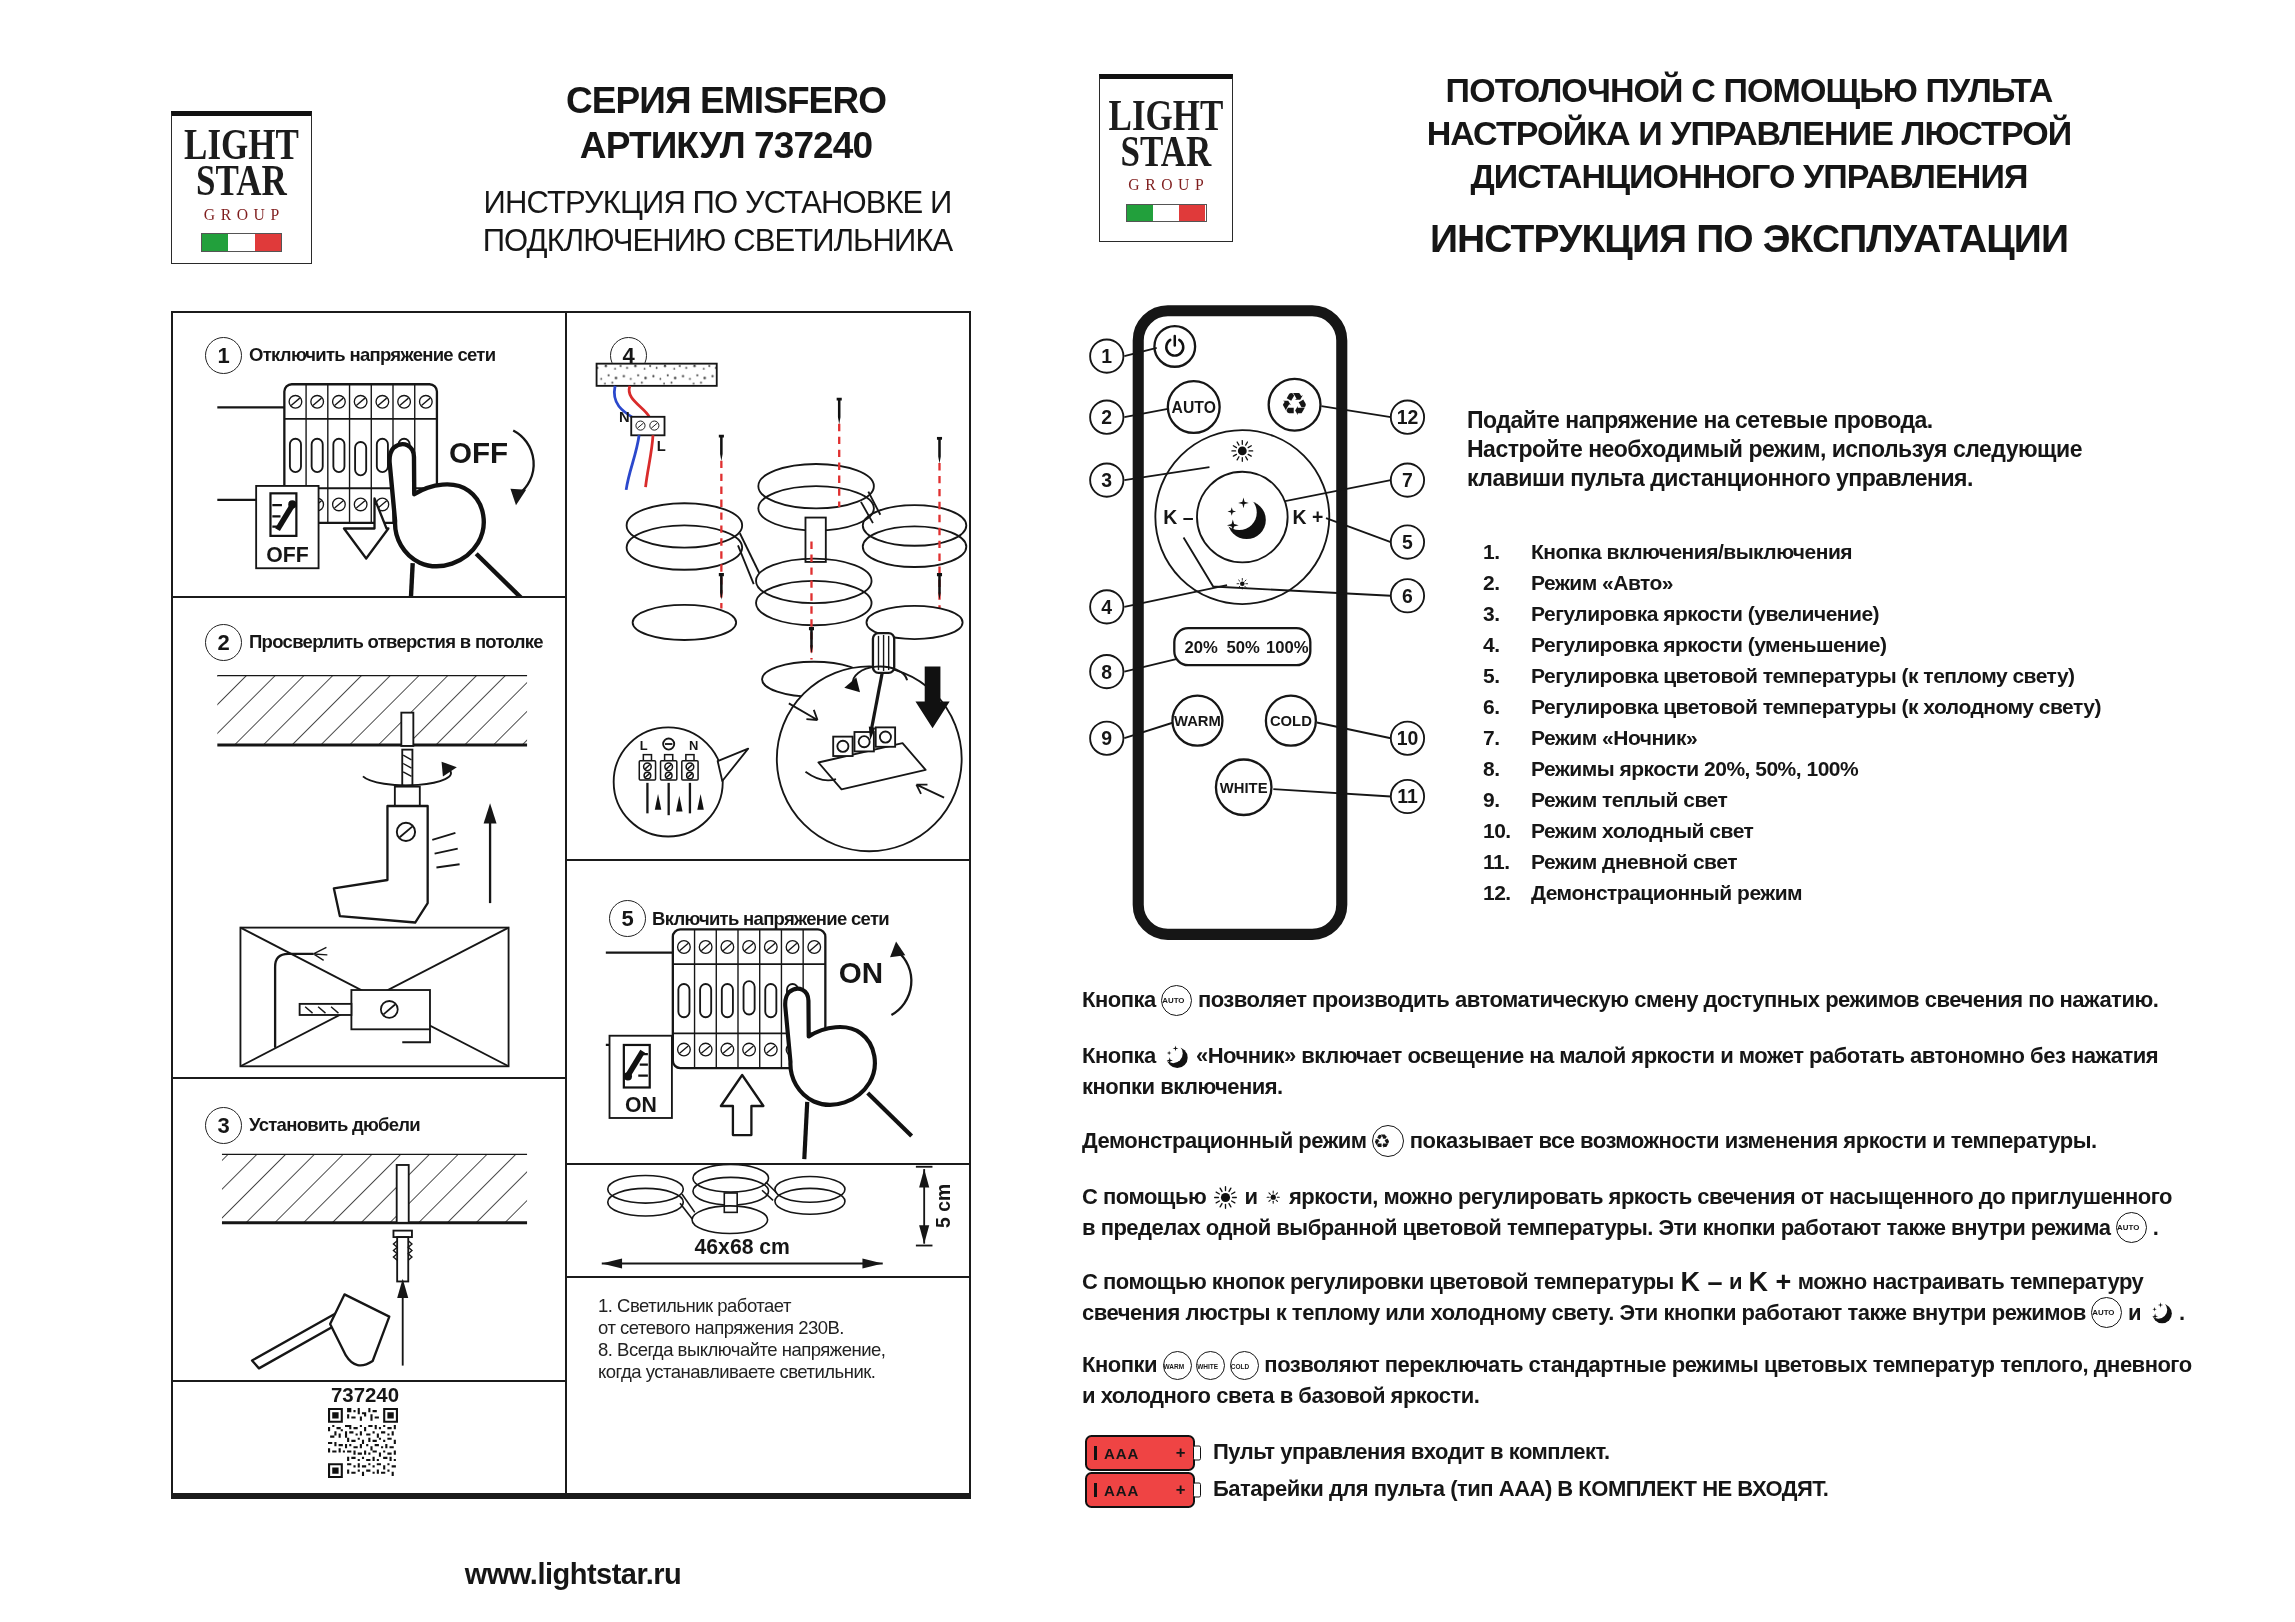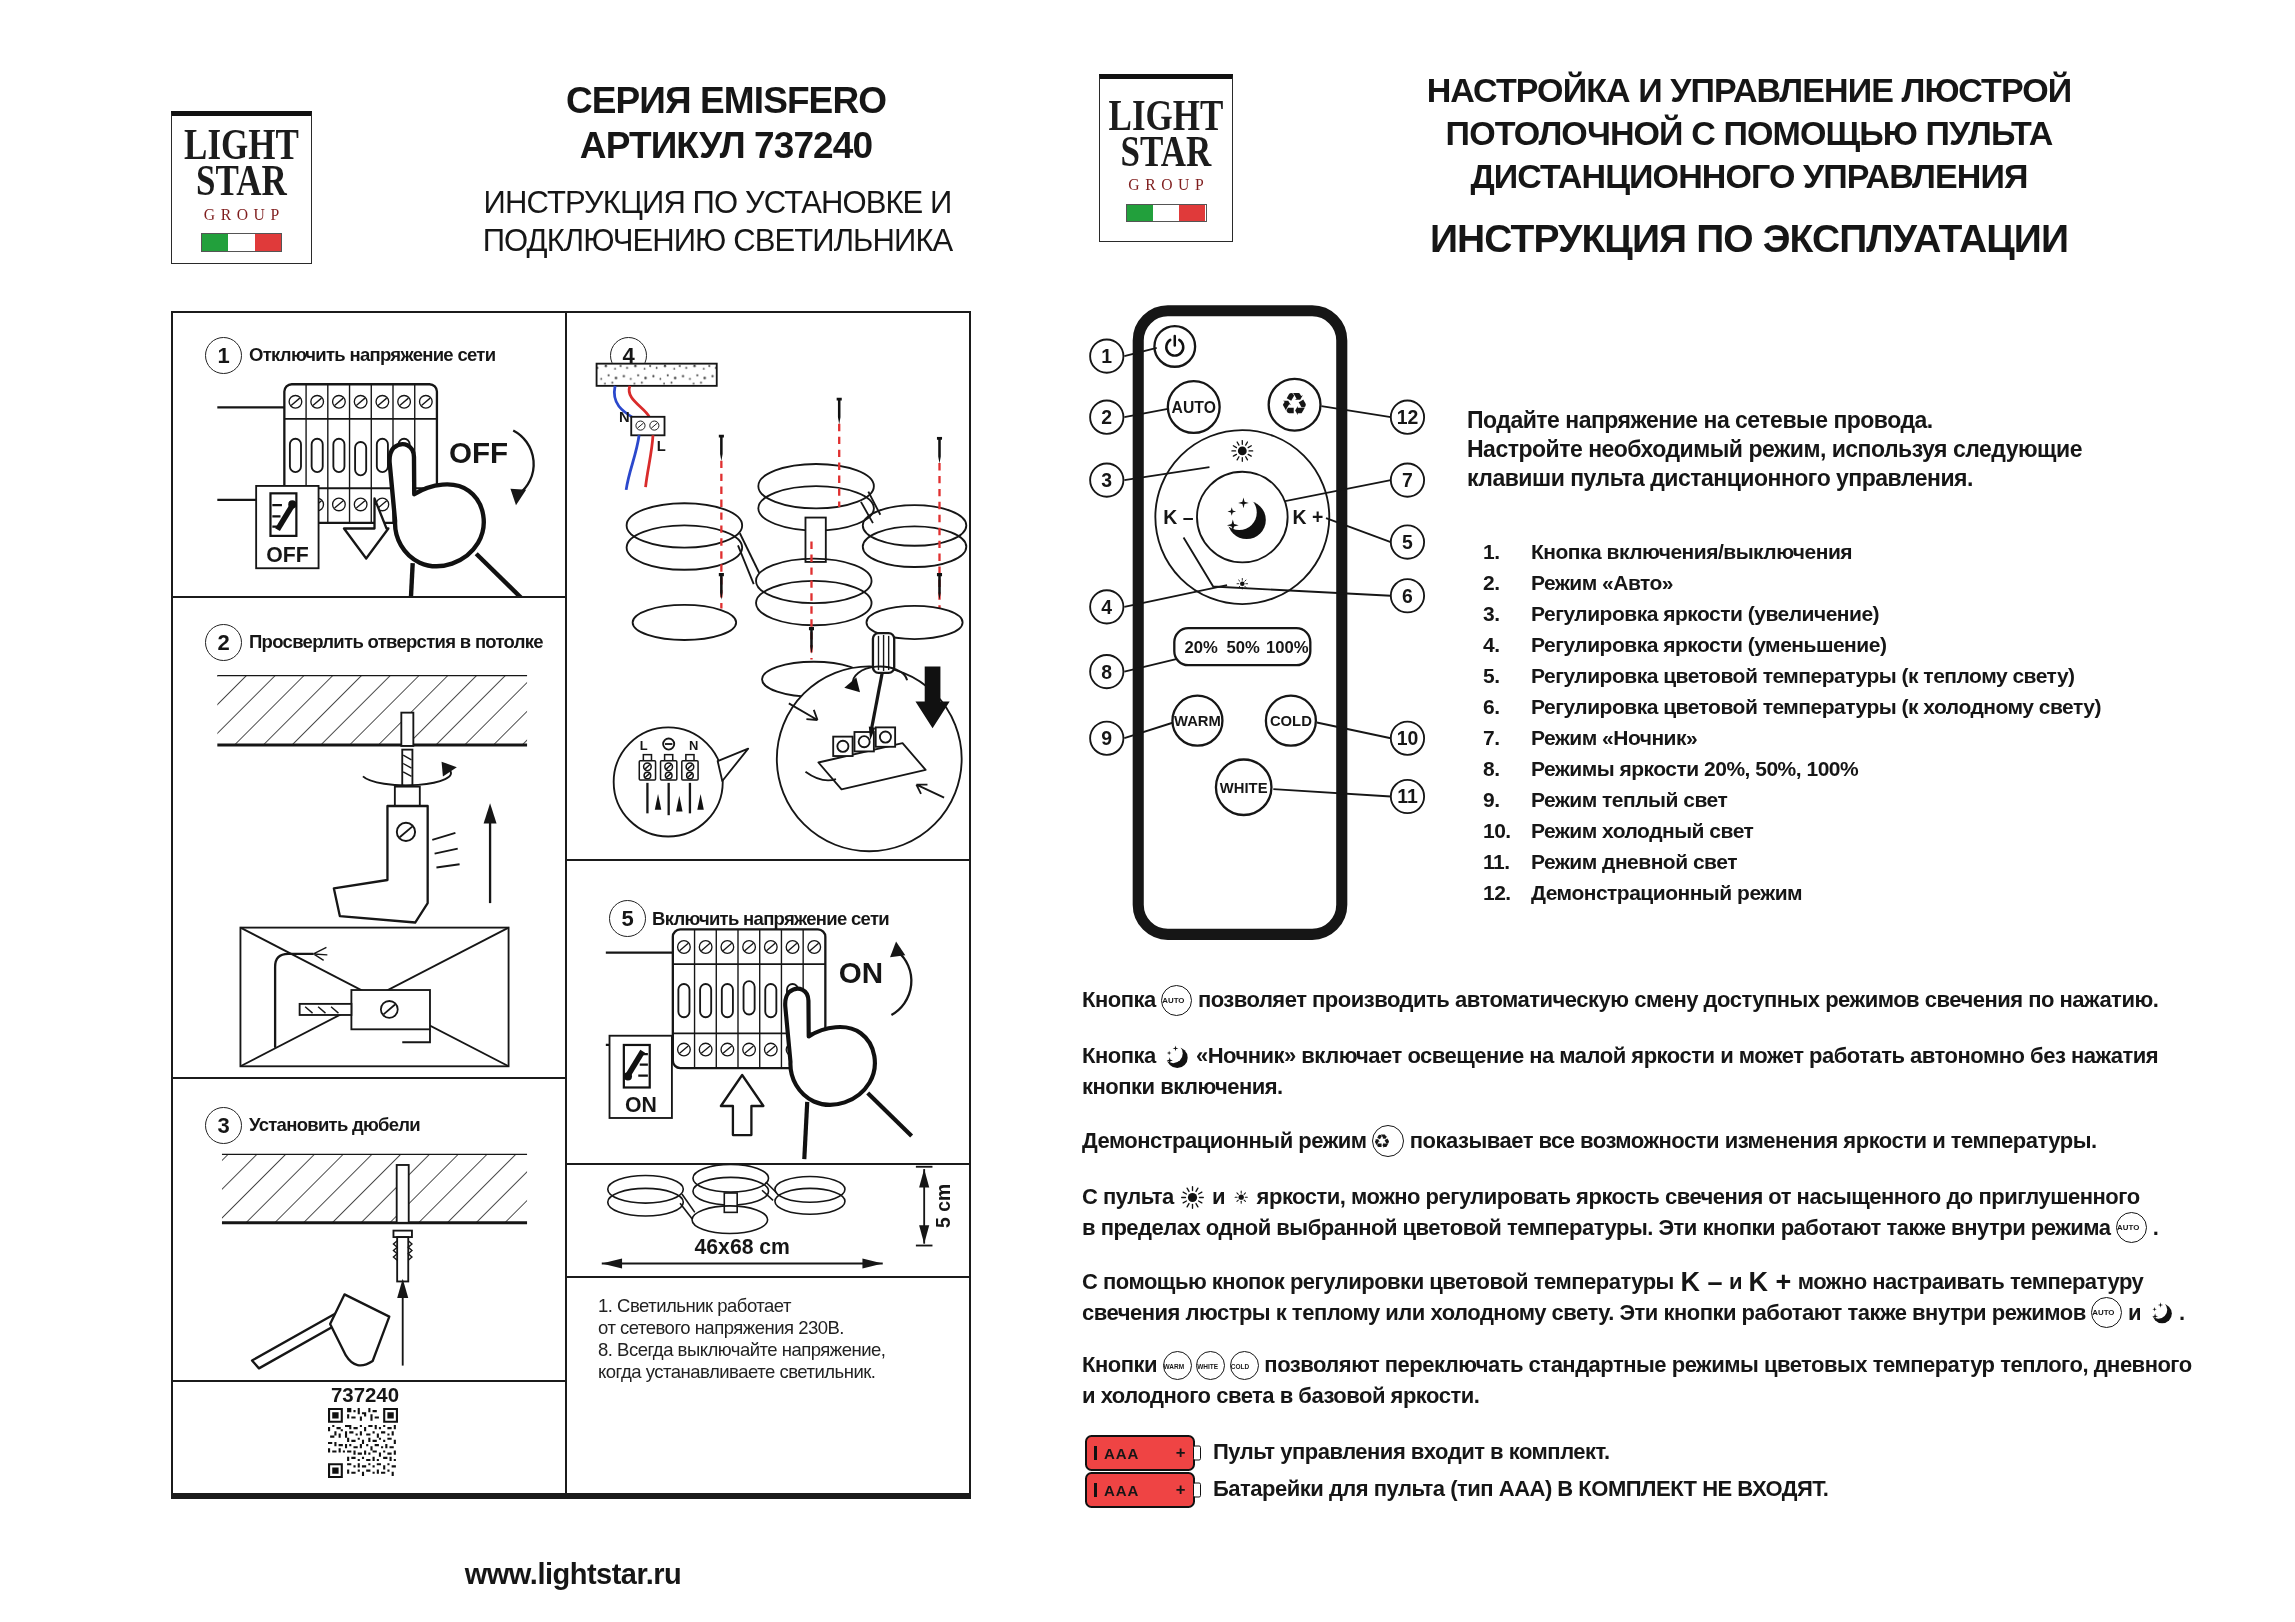--- a/index.html
+++ b/index.html
@@ -495,22 +495,22 @@
     <span class="l1">LIGHT</span>
     <span class="l2">STAR</span>
     <span class="l3">GROUP</span>
     <span class="flag">
         <span style="background:#22a03c"></span>
         <span style="background:#fff"></span>
         <span style="background:#e03a3a"></span>
       </span>
   </div>
   <div class="abs rtitle" style="left:1416px;top:69px;width:666px;">
+    <div>ПОТОЛОЧНОЙ С ПОМОЩЬЮ ПУЛЬТА</div>
     <div>НАСТРОЙКА И УПРАВЛЕНИЕ ЛЮСТРОЙ</div>
-    <div>ПОТОЛОЧНОЙ С ПОМОЩЬЮ ПУЛЬТА</div>
     <div>ДИСТАНЦИОННОГО УПРАВЛЕНИЯ</div>
   </div>
   <div class="abs rsub" style="left:1416px;top:217px;width:666px;">ИНСТРУКЦИЯ ПО ЭКСПЛУАТАЦИИ</div>
 
   <svg class="abs" style="left:1078px;top:296px;" width="361" height="680" viewBox="2330 640 780 1470">
     <rect x="2460" y="672" width="440" height="1348" rx="64" fill="#fff" stroke="#161616" stroke-width="24"></rect>
 
     <g stroke="#161616" stroke-width="4">
       <line x1="2430" y1="770" x2="2500" y2="752"></line>
       <line x1="2430" y1="902" x2="2524" y2="884"></line>
@@ -659,21 +659,21 @@
   <div class="abs par" style="left:1082px;top:1126px;">
     <div class="row">
       <span>Демонстрационный режим</span>
       <span class="mini mini-rec"><span>♻</span></span>
       <span>показывает все возможности изменения яркости и температуры.</span>
     </div>
   </div>
 
   <div class="abs par" style="left:1082px;top:1182px;">
     <div class="row">
-      <span>С пульта</span>
+      <span>С помощью</span>
       <svg class="icon-sp" width="27" height="27" viewBox="0 0 100 100">
           <use href="#sym-sun"></use>
         </svg>
       <span>и</span>
       <svg class="icon-sp" width="20.4" height="20.4" viewBox="0 0 100 100">
           <use href="#sym-sun-dim"></use>
         </svg>
       <span>яркости, можно регулировать яркость свечения от насыщенного до приглушенного</span>
     </div>
     <div class="row">

